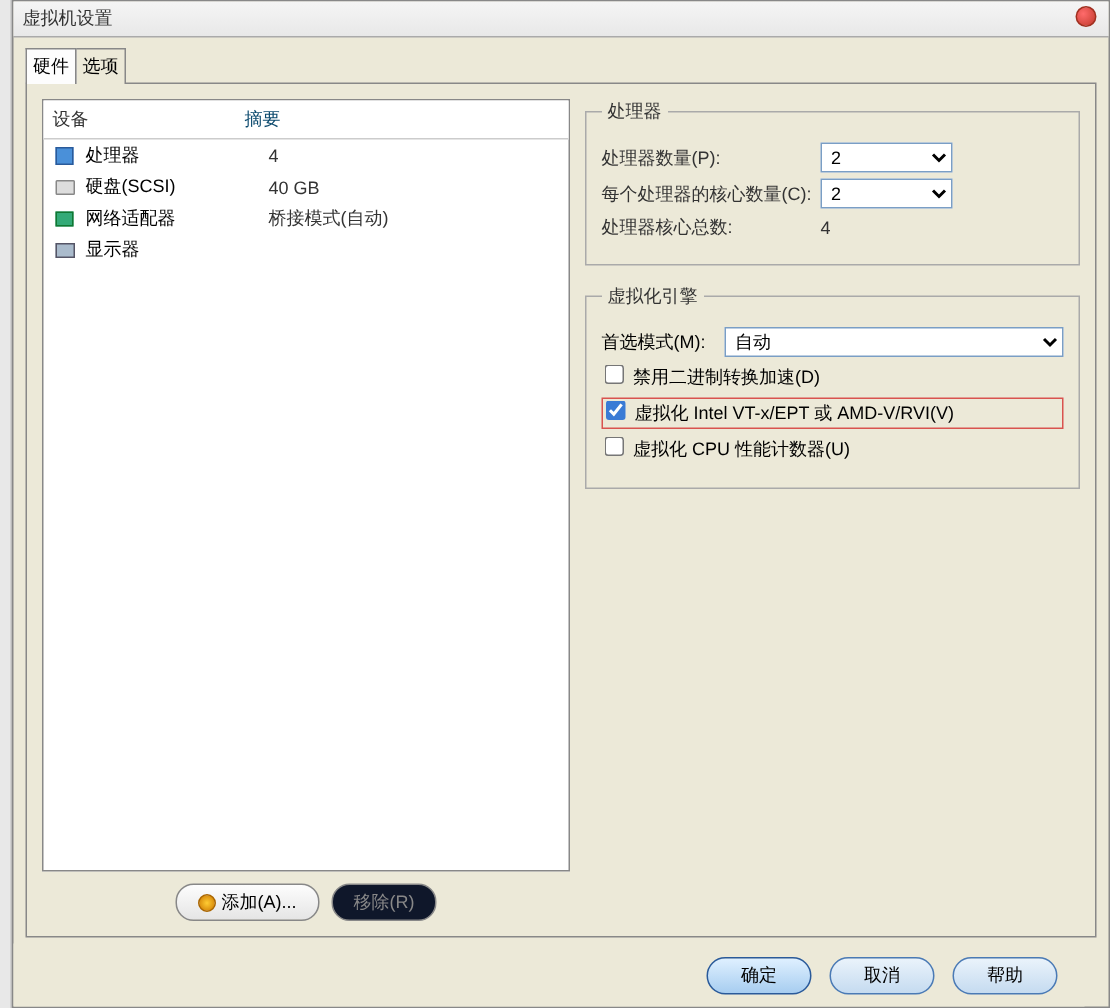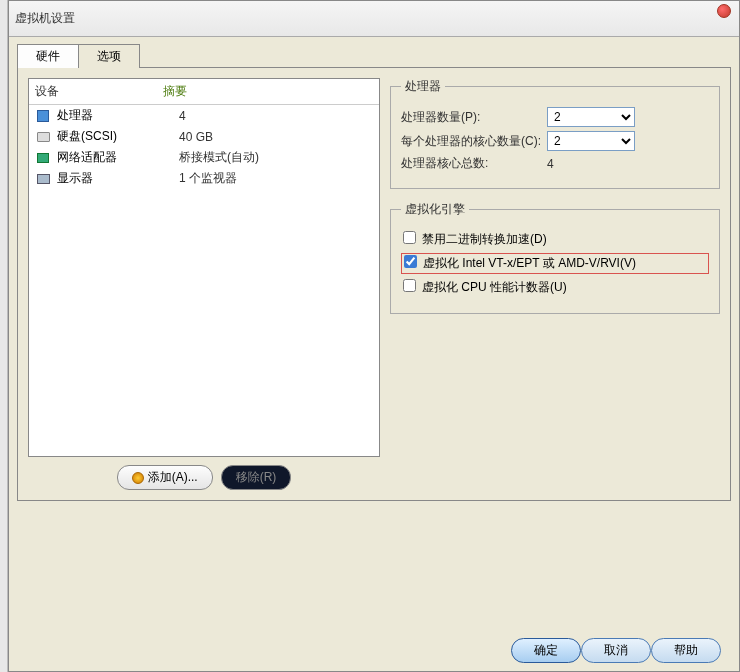--- a/index.html
+++ b/index.html
@@ -1,49 +1,49 @@
 <!DOCTYPE html>
 <html><head>
 <meta charset="utf-8">
 <style>
 * { box-sizing: border-box; margin: 0; padding: 0; font-family: "Microsoft YaHei", "SimSun", sans-serif; font-size: 12px; }
 body { background: #d1d5da; width: 740px; height: 672px; overflow: hidden; }
 .outer { position: absolute; left: 8px; top: 0; width: 732px; height: 672px; background: #ece9d8; border: 1px solid #888; }
-.titlebar { height: 36px; background: linear-gradient(#f5f5f5, #e8e8e8); border-bottom: 1px solid #aaa; display: flex; align-items: center; padding: 0 6px; color: #333; position: relative; }
+.titlebar { height: 24px; background: linear-gradient(#f5f5f5, #e8e8e8); border-bottom: 1px solid #aaa; display: flex; align-items: center; padding: 0 6px; color: #333; position: relative; }
 .close-orb { position: absolute; right: 8px; top: 3px; width: 14px; height: 14px; border-radius: 50%; background: radial-gradient(circle at 35% 35%, #ff6b6b, #c0392b); border: 1px solid #a03020; }
 .tabbar { padding: 6px 8px 0 8px; display: flex; }
-.tab { padding: 3px 18px; border: 1px solid #888; background: #ece9d8; border-bottom: none; margin-right: -1px; position: relative; top: 1px; }
+.tab { padding: 3px 4px; border: 1px solid #888; background: #ece9d8; border-bottom: none; margin-right: -1px; position: relative; top: 1px; }
 .tab.active { background: #fdfdfd; z-index: 2; }
-.tabpanel { margin: 0 8px; border: 1px solid #888; background: #ece9d8; height: 434px; padding: 10px; display: flex; gap: 10px; }
+.tabpanel { margin: 0 8px; border: 1px solid #888; background: #ece9d8; height: 570px; padding: 10px; display: flex; gap: 10px; }
 .left-col { width: 352px; display: flex; flex-direction: column; }
 .device-list { flex: 1; border: 1px solid #888; background: #fff; }
 .dl-header { display: flex; padding: 4px 6px; border-bottom: 1px solid #ccc; background: #fff; }
 .dl-col-device { width: 128px; color: #333; }
-.dl-col-summary { flex: 1; color: #4d7c0f; }
+.dl-col-summary { flex: 1; color: #0c4a6e; }
 .dl-row { display: flex; align-items: center; padding: 2px 6px; }
 .dl-row .icon { width: 16px; height: 12px; margin-right: 6px; display: inline-flex; align-items: center; justify-content: center; }
 .dl-row.selected { background: transparent; }
 .dl-device { width: 122px; }
 .dl-summary { flex: 1; color: #333; }
 .btn-row { display: flex; justify-content: center; gap: 8px; margin-top: 8px; }
 .pill-btn { border: 1px solid #888; background: linear-gradient(#fdfdfd, #e5e5e5); border-radius: 12px; padding: 3px 14px; display: flex; align-items: center; gap: 4px; cursor: pointer; justify-content: space-between; }
 .pill-btn.disabled { color: #888; background: #0f172a; }
 .right-col { flex: 1; display: flex; flex-direction: column; gap: 12px; }
 fieldset { border: 1px solid #aaa; padding: 8px 10px 12px 10px; }
 legend { padding: 0 4px; color: #333; }
 .form-row { display: flex; align-items: center; margin: 4px 0; gap: 6px; }
 .form-label { width: 140px; color: #333; }
 .form-val { color: #333; }
 select.combo { border: 1px solid #7a9ec5; background: #fff; padding: 1px 2px; height: 20px; }
 .combo-wide { width: 88px; }
 .combo-full { flex: 1; }
 .chk-row { display: flex; align-items: flex-start; gap: 6px; margin: 4px 0; padding: 1px 2px; }
 .chk-row.highlight { border: 1px solid #d9534f; }
 input[type=checkbox] { width: 13px; height: 13px; accent-color: #3a7bd5; }
-.bottom-bar { position: absolute; bottom: 0; left: 0; right: 0; height: 42px; display: flex; justify-content: flex-end; align-items: center; padding: 0 18px; background: #ece9d8; }
+.bottom-bar { position: absolute; bottom: 0; left: 0; right: 16px; height: 42px; display: flex; justify-content: flex-end; align-items: center; gap: 12px; padding: 0 18px; background: #ece9d8; }
 .dlg-btn { min-width: 70px; padding: 3px 16px; border: 1px solid #4a7ab5; border-radius: 14px; background: linear-gradient(#eaf3fb, #c5dbf0); cursor: pointer; text-align: center; }
 .dlg-btn.primary { background: linear-gradient(#dff0ff, #a7cdf0); border-color: #2a5a9a; }
 .sidebar-stub { position: absolute; left: 0; top: 0; width: 8px; height: 672px; background: #e8e8e8; border-right: 1px solid #bbb; }
 
 .ico-mem { width:14px; height:8px; background:linear-gradient(#6b8,#294); border:1px solid #173; }
 .ico-cpu { width:12px; height:12px; background:#4a90d9; border:1px solid #2a5a9a; }
 .ico-disk { width:13px; height:10px; background:#ddd; border:1px solid #888; border-radius:1px; }
 .ico-net { width:12px; height:10px; background:#3a7; border:1px solid #173; }
 .ico-usb { width:12px; height:10px; background:#48a; border:1px solid #236; }
 .ico-display { width:13px; height:10px; background:#abc; border:1px solid #556; }
@@ -92,21 +92,20 @@
                 <span class="ico-net"></span>
               </span>
               <span class="dl-device">网络适配器</span>
               <span class="dl-summary">桥接模式(自动)</span>
             </div>
             <div class="dl-row">
               <span class="icon">
                 <span class="ico-display"></span>
               </span>
               <span class="dl-device">显示器</span>
-              <span class="dl-summary">1 个监视器</span>
             </div>
           </div>
       </div>
       <div class="btn-row">
         <button class="pill-btn">
           <span class="ico-shield"></span>
           <span>添加(A)...</span>
         </button>
         <button class="pill-btn disabled">
           <span>移除(R)</span>
@@ -130,20 +129,26 @@
           </select>
         </div>
         <div class="form-row">
           <span class="form-label">处理器核心总数:</span>
           <span class="form-val">4</span>
         </div>
       </fieldset>
 
       <fieldset>
         <legend>虚拟化引擎</legend>
+        <div class="form-row">
+          <span style="width:76px;">首选模式(M):</span>
+          <select class="combo combo-full">
+            <option>自动</option>
+          </select>
+        </div>
         <label class="chk-row">
           <input type="checkbox" style="">
           <span>禁用二进制转换加速(D)</span>
         </label>
         <label class="chk-row highlight">
           <input type="checkbox" checked="" style="">
           <span>虚拟化 Intel VT-x/EPT 或 AMD-V/RVI(V)</span>
         </label>
         <label class="chk-row">
           <input type="checkbox" style="">

